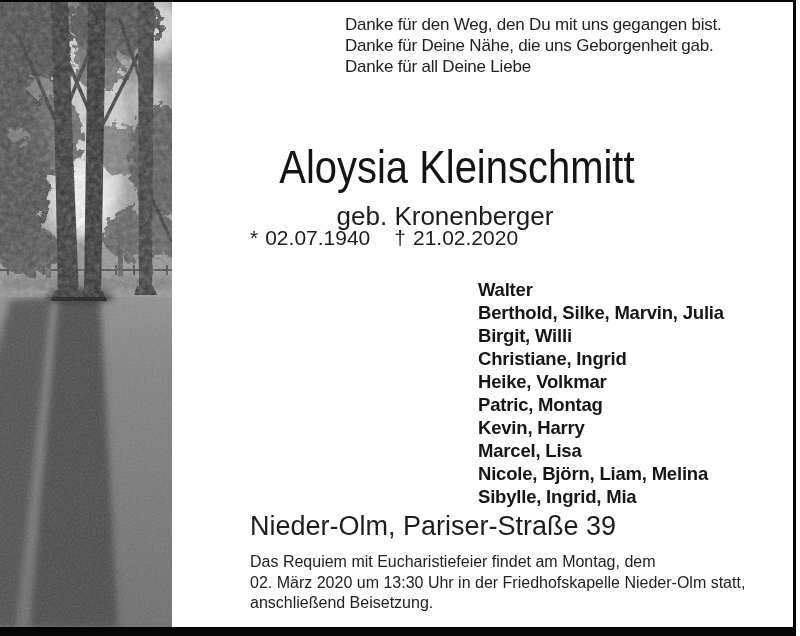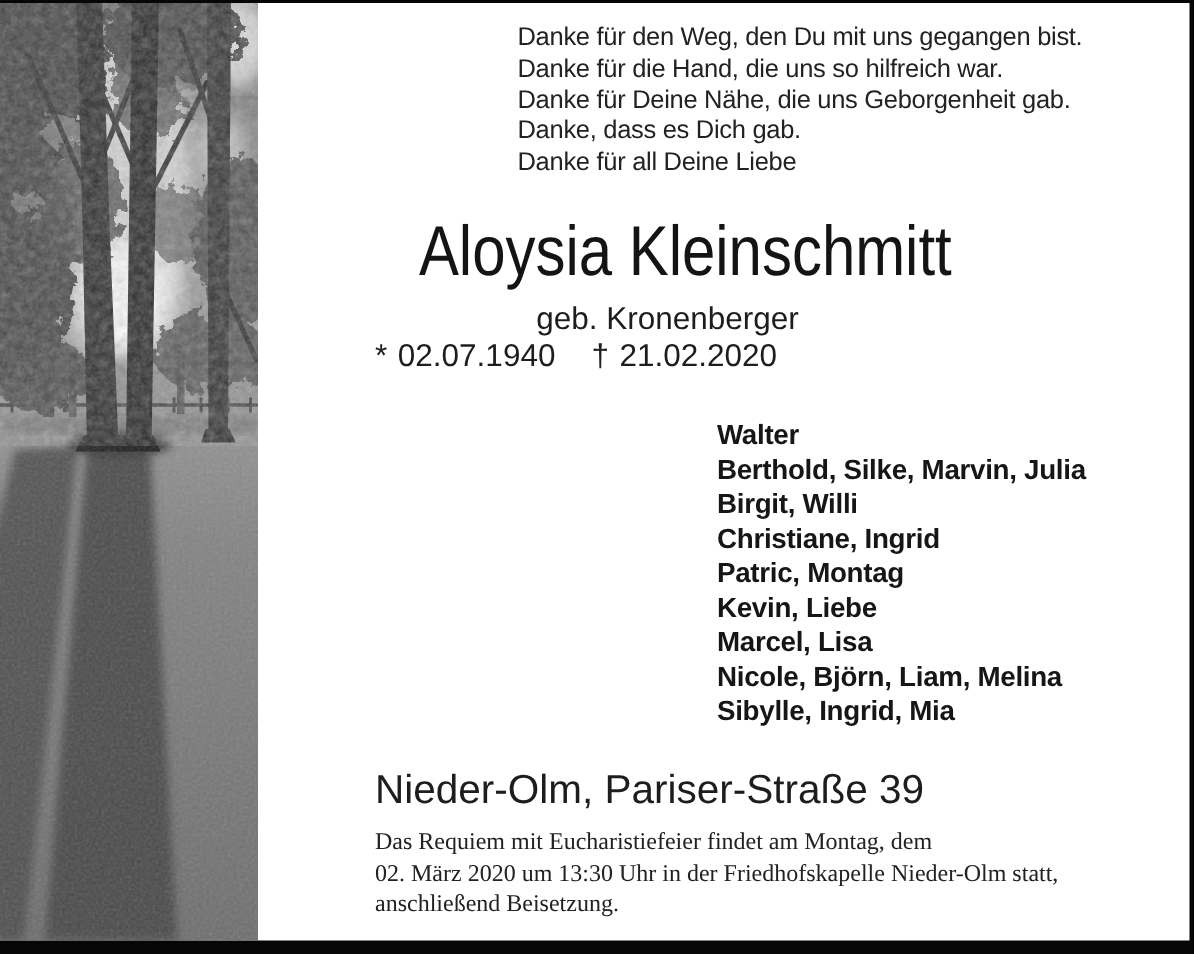--- a/index.html
+++ b/index.html
@@ -12,31 +12,31 @@
   .border-top{position:absolute;left:0;top:0;width:796px;height:2px;background:#060606;}
   .border-right{position:absolute;left:793px;top:0;width:3px;height:636px;background:#060606;}
   .border-bottom{position:absolute;left:0;top:627px;width:796px;height:9px;background:#060606;}
 
   .epigraph{position:absolute;left:345px;top:15px;font-size:17px;line-height:20.8px;
     letter-spacing:-0.2px;white-space:nowrap;color:#222;}
   .name{position:absolute;left:250px;top:142px;width:390px;text-align:center;
     font-size:47px;line-height:50px;color:#141414;white-space:nowrap;
     transform:scaleX(.85);transform-origin:50% 50%;}
   .maiden{position:absolute;left:250px;top:201px;width:390px;text-align:center;
-    font-size:21px;color:#1d1d1d;}
+    font-size:26px;color:#1d1d1d;}
   .dates{position:absolute;left:250px;top:226px;width:390px;text-align:left;
     font-size:21px;color:#1d1d1d;white-space:nowrap;}
   .dates .sym{margin-right:7px;}
   .dates .gap{display:inline-block;width:24px;}
   .mourning-label{position:absolute;left:250px;top:279px;font-size:18.5px;color:#222;}
   .mourners{position:absolute;left:478px;top:278px;font-size:18.5px;font-weight:bold;
     line-height:23px;letter-spacing:-0.2px;color:#161616;white-space:nowrap;}
   .address{position:absolute;left:250px;top:511px;font-size:27px;color:#1d1d1d;white-space:nowrap;}
   .service{position:absolute;left:250px;top:552px;font-size:16px;line-height:20.6px;
-    color:#222;white-space:nowrap;font-family:Liberation Serif, serif;}
+    color:#222;white-space:nowrap;}
 </style>
 </head>
 <body>
 
 <div class="notice">
 
   <div class="photo" aria-label="Black-and-white park scene: evening sun shining through two tall trees, long shadows stretching across the grass">
     <svg width="172" height="627" viewBox="0 0 172 627">
       <defs>
         <radialGradient id="sun" cx="50%" cy="50%" r="50%">
@@ -149,39 +149,38 @@
         <path d="M137,286 L134,295 L157,295 L153,286 Z" fill="#2b2b2b"></path>
       </g>
 
       <rect x="0" y="0" width="172" height="270" fill="#808080" filter="url(#mottle)" opacity=".4"></rect>
       <rect x="0" y="0" width="172" height="627" fill="#808080" filter="url(#grain)" opacity=".22"></rect>
     </svg>
   </div>
 
   <div class="epigraph">
     <div>Danke für den Weg, den Du mit uns gegangen bist.</div>
-    <div>Danke für die Hand, die uns so hilfreich war.</div>
     <div>Danke für Deine Nähe, die uns Geborgenheit gab.</div>
-    <div>Danke, dass es Dich gab.</div>
     <div>Danke für all Deine Liebe</div>
   </div>
 
   <div class="name">Aloysia Kleinschmitt</div>
   <div class="maiden">geb. Kronenberger</div>
   <div class="dates">
     <span class="sym">*</span><span>02.07.1940</span><span class="gap"></span><span class="sym">†</span><span>21.02.2020</span>
   </div>
 
   <div class="mourners">
     <div>Walter</div>
     <div>Berthold, Silke, Marvin, Julia</div>
     <div>Birgit, Willi</div>
     <div>Christiane, Ingrid</div>
+    <div>Heike, Volkmar</div>
     <div>Patric, Montag</div>
-    <div>Kevin, Liebe</div>
+    <div>Kevin, Harry</div>
     <div>Marcel, Lisa</div>
     <div>Nicole, Björn, Liam, Melina</div>
     <div>Sibylle, Ingrid, Mia</div>
   </div>
 
   <div class="address">Nieder-Olm, Pariser-Straße 39</div>
   <div class="service">
     <div>Das Requiem mit Eucharistiefeier findet am Montag, dem</div>
     <div>02. März 2020 um 13:30 Uhr in der Friedhofskapelle Nieder-Olm statt,</div>
     <div>anschließend Beisetzung.</div>

